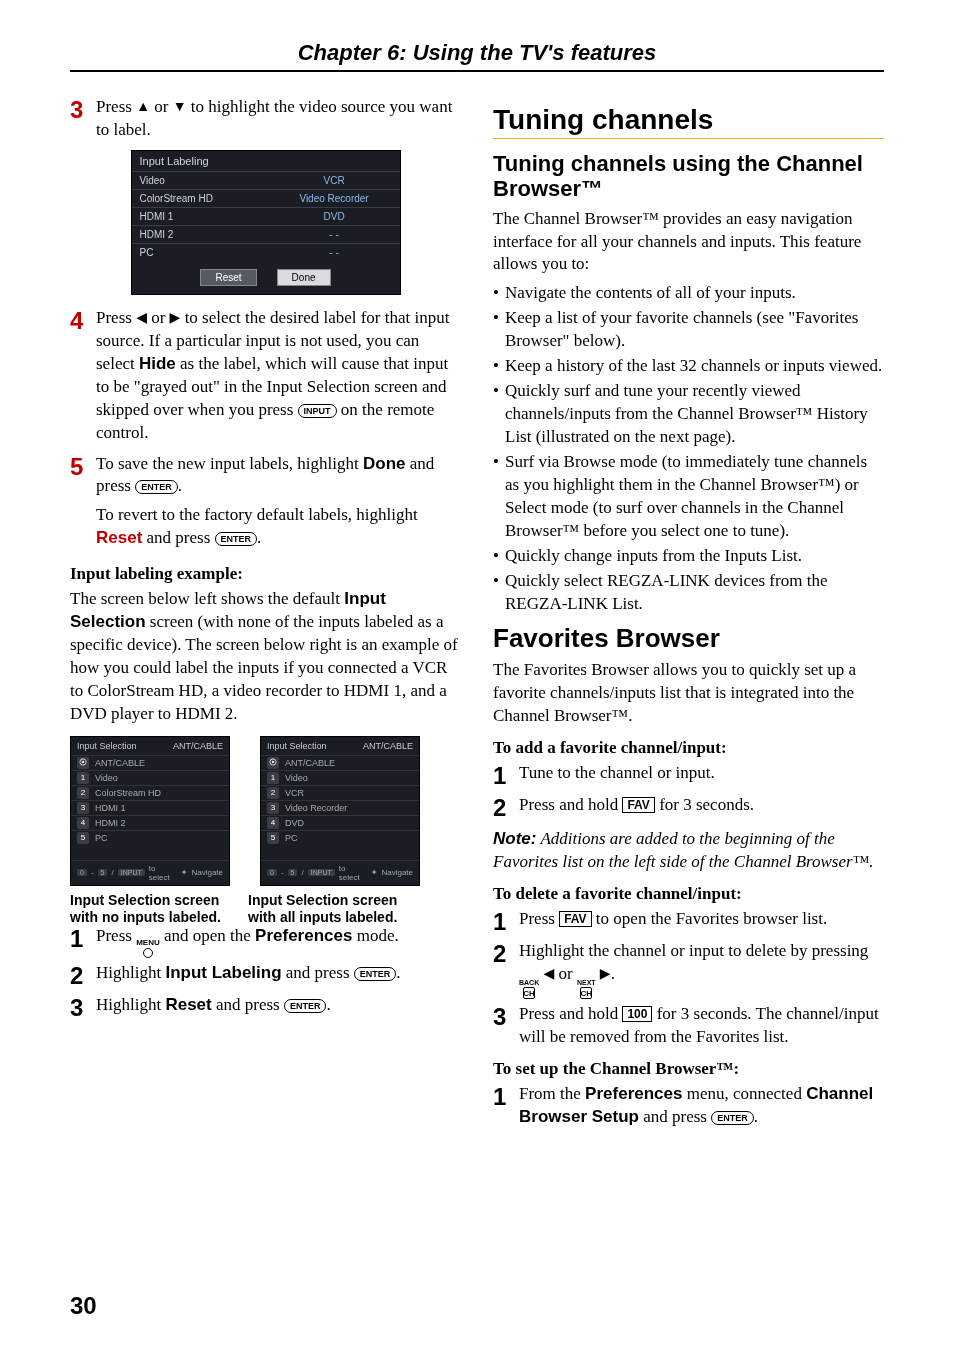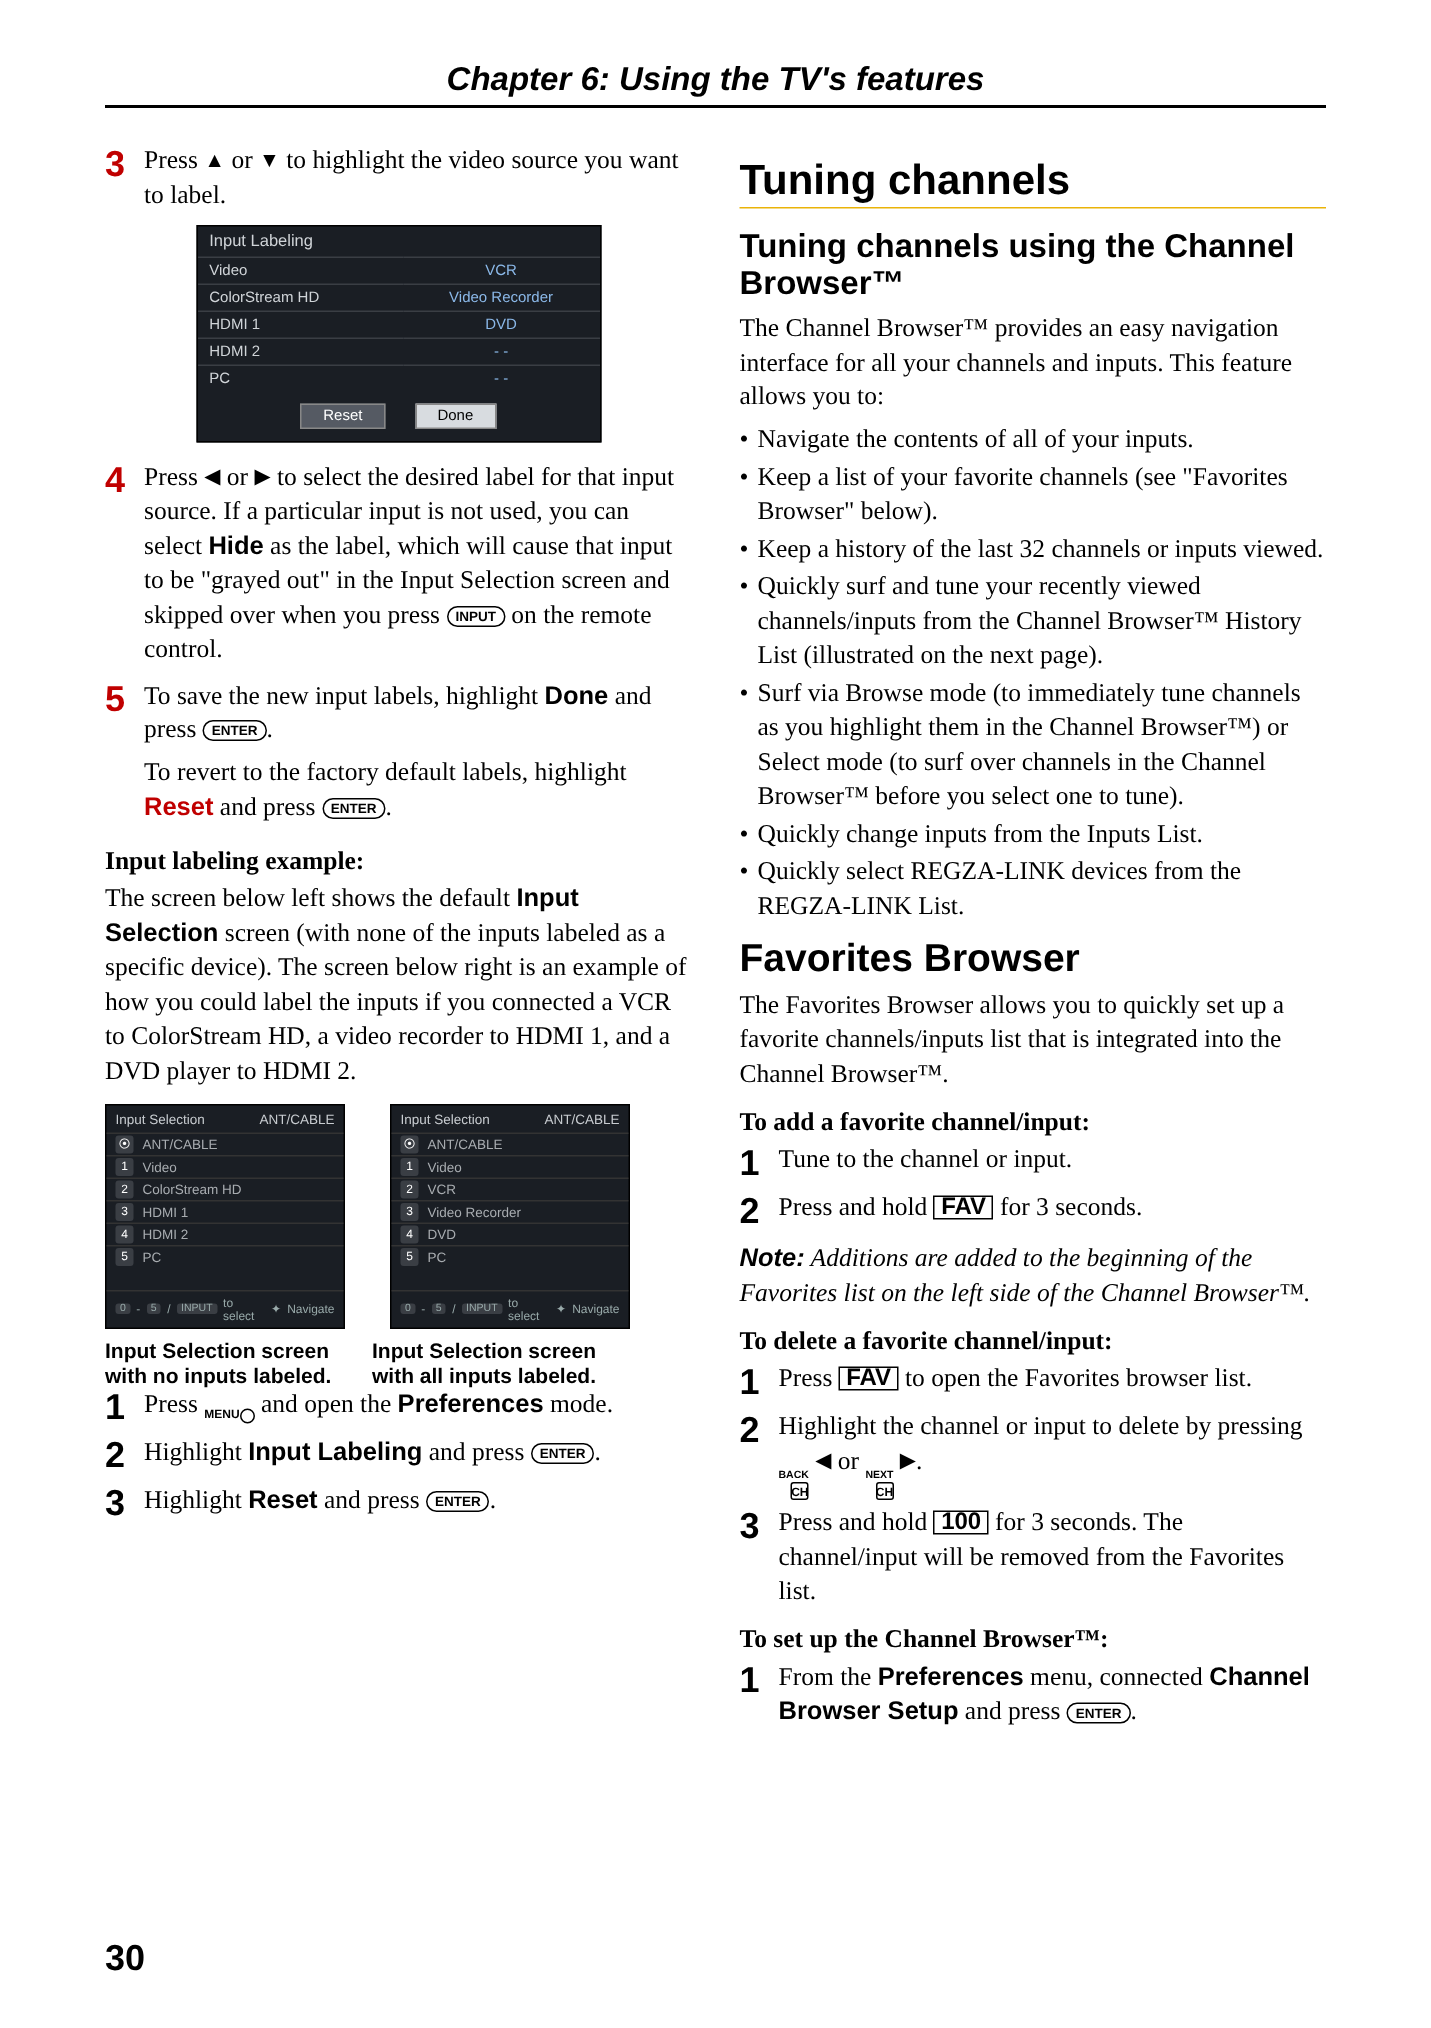--- a/index.html
+++ b/index.html
@@ -71,30 +71,30 @@
     font-size: 9px;
     font-family: Arial, sans-serif;
     font-weight: bold;
     padding: 0 5px;
     line-height: 12px;
     vertical-align: 1px;
   }
   .btn-box {
     display: inline-block;
     border: 1.5px solid #000;
-    font-size: 16px;
+    font-size: 12px;
     font-family: Arial, sans-serif;
     font-weight: bold;
     padding: 0 4px;
     line-height: 14px;
     vertical-align: 1px;
   }
-  .menu-stack { display:inline-flex; flex-direction:row; align-items:center; font-family:Arial,sans-serif; font-size:8px; font-weight:bold; line-height:8px; vertical-align: -4px;}
+  .menu-stack { display:inline-flex; flex-direction:column; align-items:center; font-family:Arial,sans-serif; font-size:8px; font-weight:bold; line-height:8px; vertical-align: -4px;}
   .menu-stack .circle { width:10px; height:10px; border:1.5px solid #000; border-radius:50%; margin-top:1px;}
-  .ch-stack { display:inline-flex; flex-direction:column; align-items:flex-end; font-family:Arial,sans-serif; font-size:7px; font-weight:bold; line-height:7px; vertical-align: -6px;}
+  .ch-stack { display:inline-flex; flex-direction:column; align-items:center; font-family:Arial,sans-serif; font-size:7px; font-weight:bold; line-height:7px; vertical-align: -6px;}
   .ch-stack .cbox { width:12px; height:12px; border:1.5px solid #000; border-radius:2px; display:flex;align-items:center;justify-content:center; font-size:8px; margin-top:1px;}
 
   
   .osd-large {
     width: 270px;
     background: #1a1e24;
     border: 1px solid #000;
     color: #d0d4d8;
     font-family: Arial, sans-serif;
     font-size: 10px;

